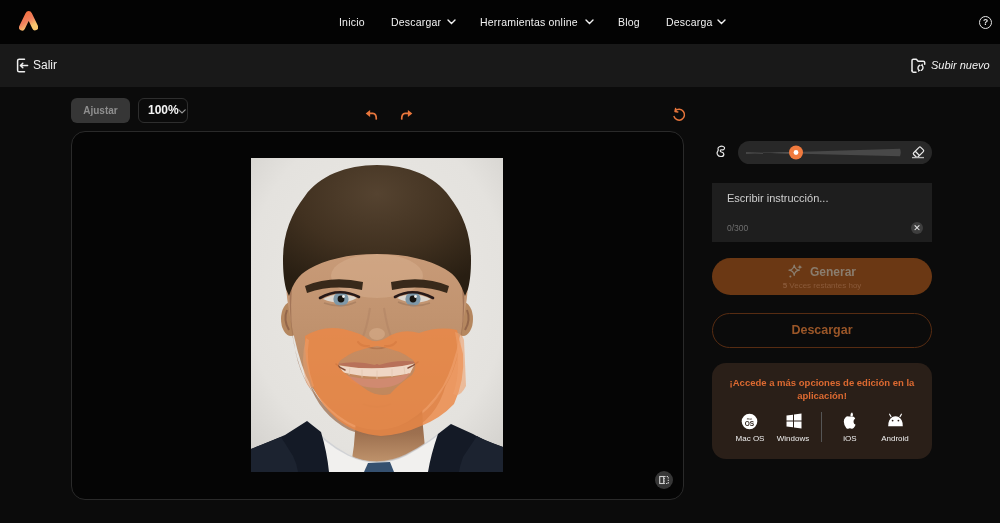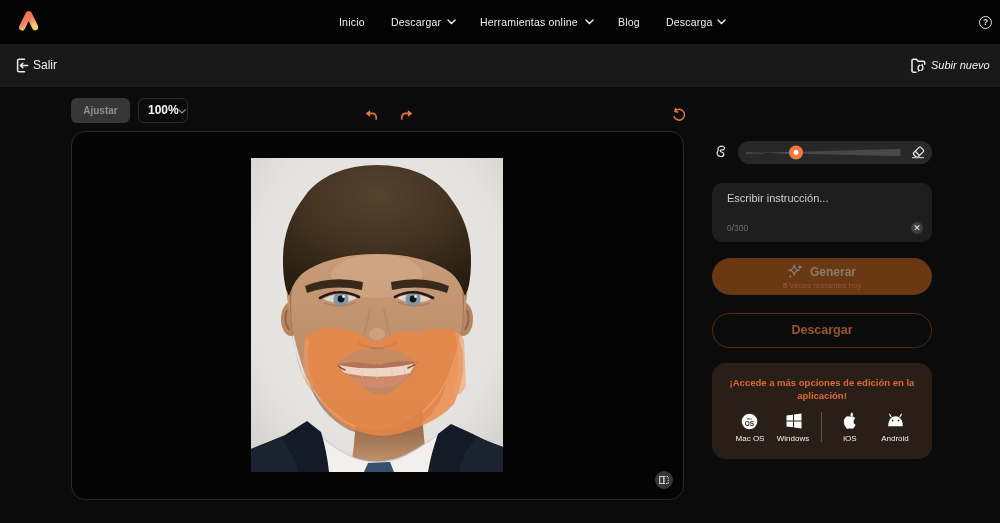--- a/index.html
+++ b/index.html
@@ -12,21 +12,21 @@
   #subbar { position:absolute; left:0; top:44px; width:1000px; height:43px; background:#191919; }
   
   #btn-ajustar { position:absolute; left:71px; top:98px; width:59px; height:25px; background:#363636; border-radius:6px; color:#8f8f8f; font-size:10px; font-weight:700; text-align:center; line-height:25px; }
   #btn-zoom { position:absolute; left:123px; top:98px; width:50px; height:25px; border:1px solid #2e2e2e; border-radius:6px; color:#f5f5f5; font-size:12px; font-weight:700; text-align:left; line-height:23px; padding-left:9px;margin-left:15px; }
   
   #canvas { position:absolute; left:71px; top:131px; width:613px; height:369px; background:#050505; border:1px solid #2a2a2a; border-radius:14px; }
   #photo { position:absolute; left:251px; top:158px; width:252px; height:314px; filter:blur(0.4px); }
   #cmpbtn { position:absolute; left:655px; top:471px; width:18px; height:18px; border-radius:50%; background:#373737; }
   
   #sliderpill { position:absolute; left:738px; top:141px; width:194px; height:23px; background:#282828; border-radius:12px; }
-  #textbox { position:absolute; left:712px; top:183px; width:220px; height:59px; background:#1e1e1e; border-radius:10px;padding-left:37px; }
+  #textbox { position:absolute; left:712px; top:183px; width:220px; height:59px; background:#1e1e1e; border-radius:0;padding-left:37px; }
   #textbox .ph { position:absolute; left:15px; top:9px; color:#cfcfcf; font-size:11px; }
   #textbox .cnt { position:absolute; left:15px; bottom:9px; color:#6f6f6f; font-size:8.5px; }
   #textbox .x { position:absolute; right:9px; bottom:8px; width:12px; height:12px; background:#3e3e3e; border-radius:50%; color:#e8e8e8; font-size:9px; line-height:12px; text-align:center; }
   #gen { position:absolute; left:712px; top:258px; width:220px; height:37px; background:#6b3814; border-radius:19px; text-align:center; }
   #gen .t1 { color:#8a7d6e; font-size:12px; font-weight:700; margin-top:6px; }
   #gen .t2 { color:#8a5a3a; font-size:8px; margin-top:2px; }
   #desc { position:absolute; left:712px; top:313px; width:220px; height:35px; border:1px solid #572c12; border-radius:18px; color:#9a5628; font-size:12.5px; font-weight:700; text-align:center; line-height:33px; }
   #promo { position:absolute; left:712px; top:363px; width:220px; height:96px; background:#2a1f18; border-radius:14px; }
   #promo .title { color:#dd6a31; font-size:9.5px; font-weight:700; text-align:center; margin-top:14px; line-height:12.5px; }
   .applabel { position:absolute; top:434px; color:#efefef; font-size:8px; text-align:center; width:60px; }

